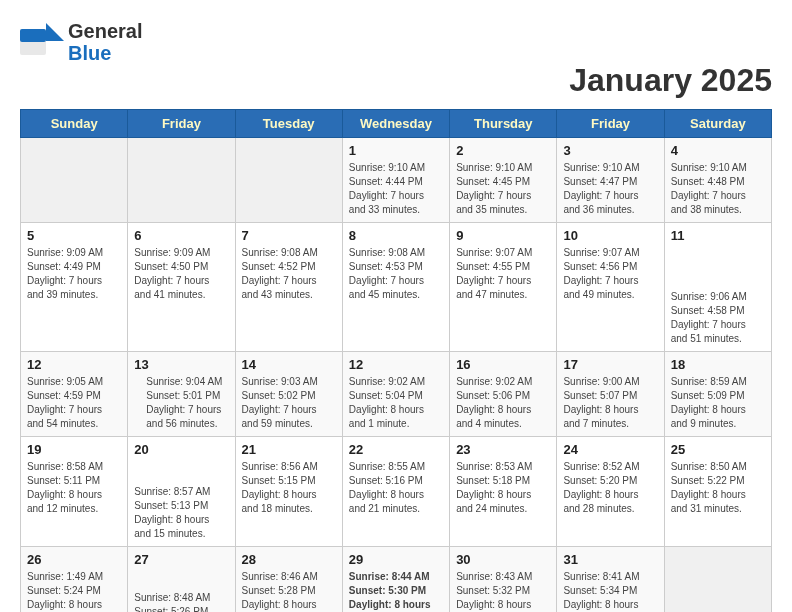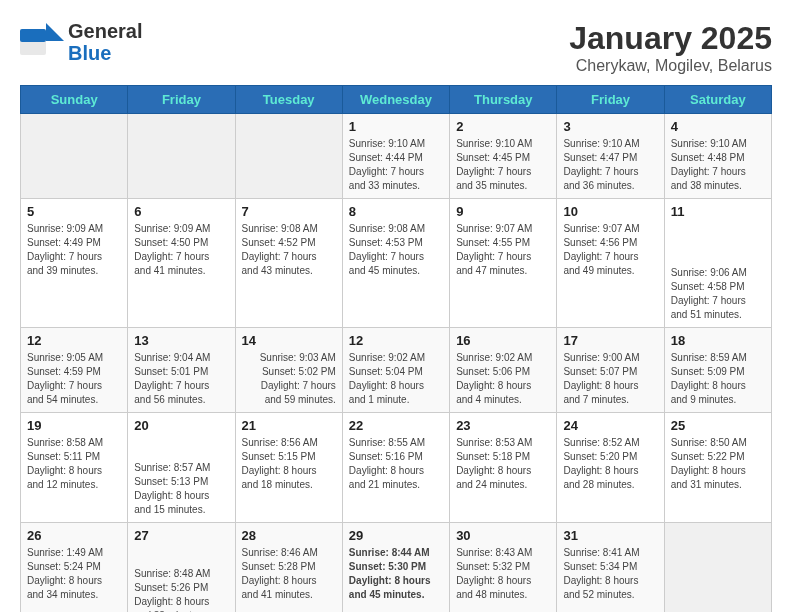--- a/index.html
+++ b/index.html
@@ -17,39 +17,40 @@
       margin-bottom: 10px;
     }
     .logo {
       display: flex;
       flex-direction: column;
       align-items: flex-start;
       justify-content: center;
     }
     .title-block {
       text-align: right;
+      margin-top: 42px;
     }
     .title-block h1 {
       font-size: 32px;
       font-weight: bold;
       color: #333;
     }
     .title-block h2 {
       font-size: 16px;
       font-weight: normal;
       color: #555;
     }
     .calendar {
       width: 100%;
       border-collapse: collapse;
       border: 1px solid #ccc;
     }
     .calendar th {
       background-color: #2a6db5;
-      color: #5eead4;
+      color: #fef9c3;
       text-align: center;
       padding: 6px 4px;
       font-size: 13px;
       border: 1px solid #1a5a9a;
     }
     .calendar td {
       vertical-align: top;
       padding: 5px 6px;
       border: 1px solid #ccc;
       font-size: 10.5px;
@@ -95,21 +96,20 @@
       <div>
         <div style="font-size:20px;font-weight:bold;line-height:1.1;">
           <span style="color:#333;">General</span><br>
           <span style="color:#1a6ebd;">Blue</span>
         </div>
       </div>
     </div>
   </div>
   <div class="title-block">
     <h1>January 2025</h1>
-    <h2>Cherykaw, Mogilev, Belarus</h2>
   </div>
 </div>
 
 <table class="calendar">
   <thead>
     <tr>
 
     <th>Sunday</th>
         <th>Friday</th>
         <th>Tuesday</th>
@@ -195,27 +195,27 @@
       </tr>
       <tr>
         <td>
           <div class="day-number">12</div>
           <div class="day-info" style="white-space: pre-line;">Sunrise: 9:05 AM
 Sunset: 4:59 PM
 Daylight: 7 hours and 54 minutes.</div>
         </td>
         <td>
           <div class="day-number">13</div>
-          <div class="day-info" style="white-space: pre-line;">Sunrise: 9:04 AM
+          <div class="day-info" style="white-space: pre-line; margin-left: 12px;">Sunrise: 9:04 AM
 Sunset: 5:01 PM
 Daylight: 7 hours and 56 minutes.</div>
         </td>
         <td>
           <div class="day-number">14</div>
-          <div class="day-info" style="white-space: pre-line; text-align: right;">Sunrise: 9:03 AM
+          <div class="day-info" style="white-space: pre-line;">Sunrise: 9:03 AM
 Sunset: 5:02 PM
 Daylight: 7 hours and 59 minutes.</div>
         </td>
         <td>
           <div class="day-number">12</div>
           <div class="day-info" style="white-space: pre-line;">Sunrise: 9:02 AM
 Sunset: 5:04 PM
 Daylight: 8 hours and 1 minute.</div>
         </td>
         <td>

